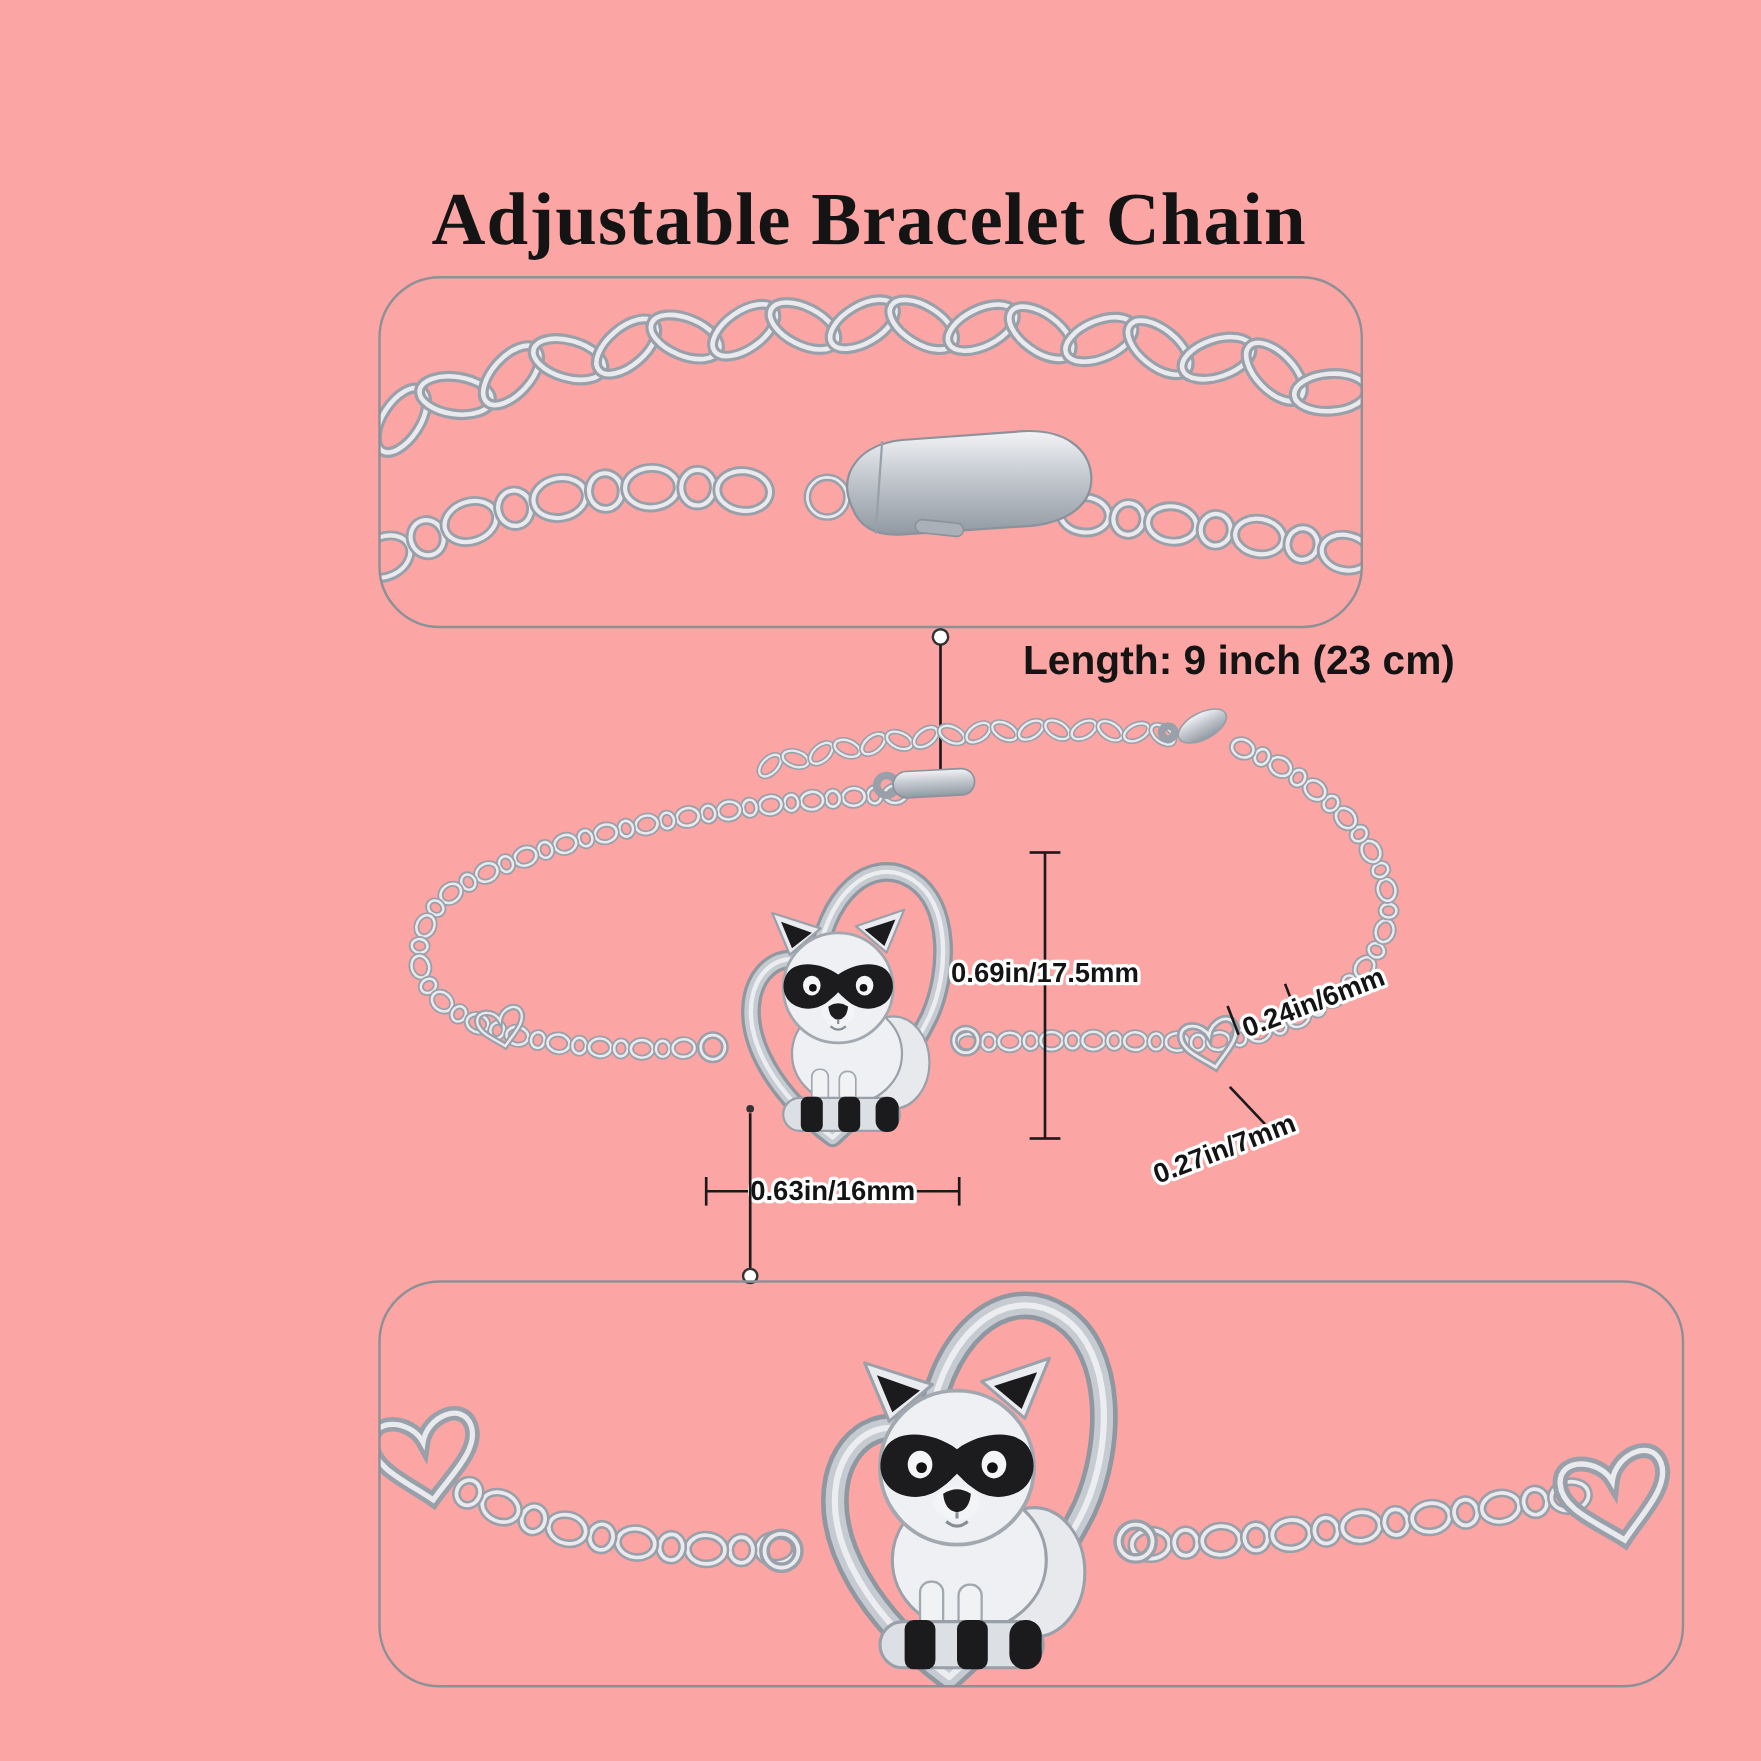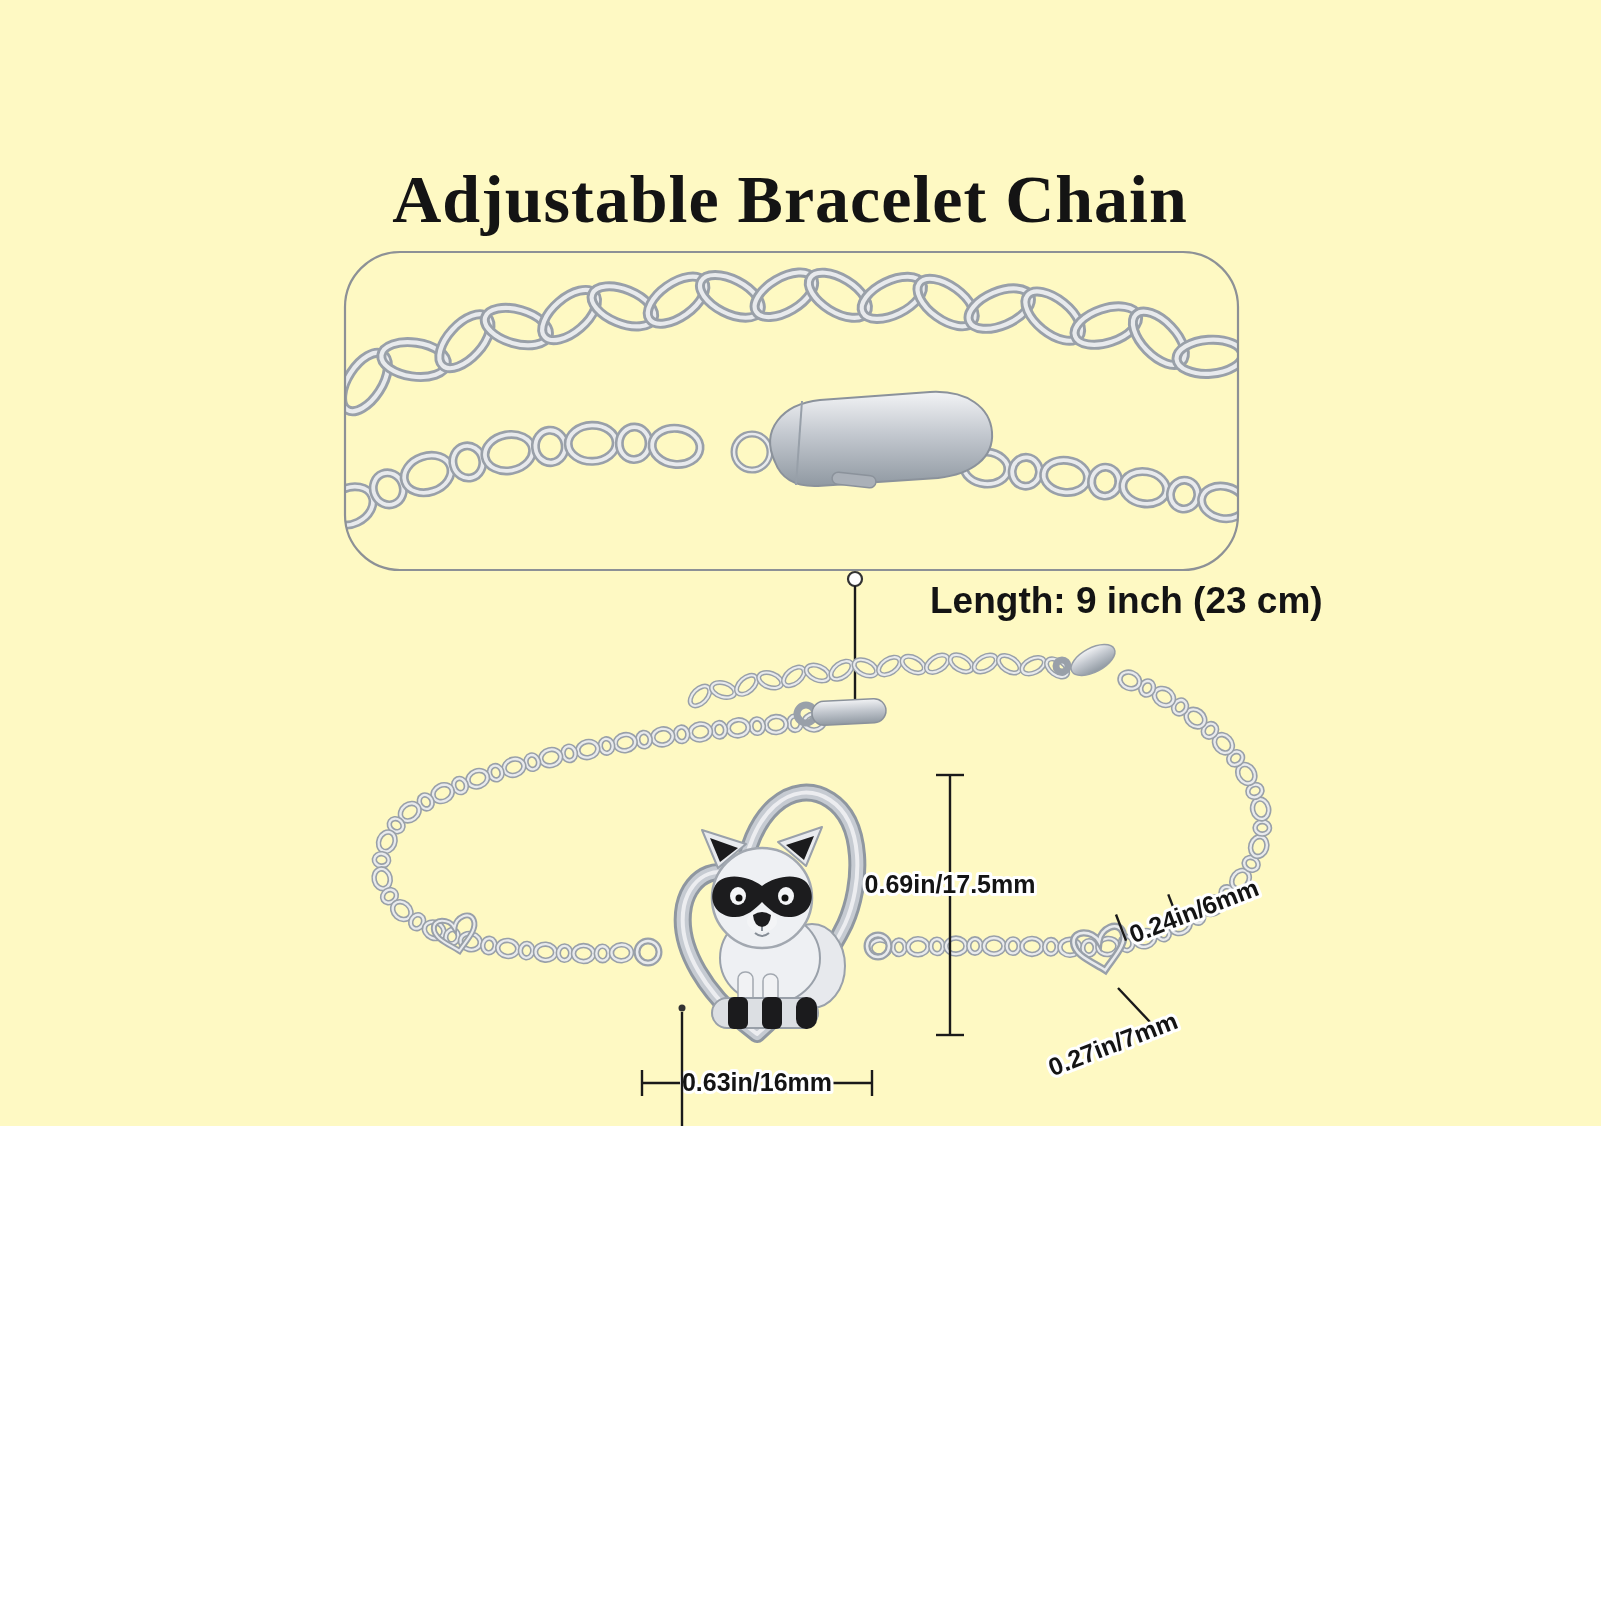--- a/index.html
+++ b/index.html
@@ -1,16 +1,16 @@
 <!DOCTYPE html>
 <html style="--ink: #141414; --panel-border: #8d9196; --metal: #c3c8cf; --metal-dark: #99a0a9; --metal-light: #e8eaed;"><head>
 <meta charset="utf-8">
 <style>
   html,body{margin:0;padding:0;background:#ffffff;}
-  .canvas{position:relative;width:1601px;height:1126px;background:#fef9c3;overflow:hidden;
+  .canvas{position:relative;width:1601px;height:1601px;background:#fca5a5;overflow:hidden;
           font-family:"Liberation Sans",sans-serif;}
   svg{position:absolute;left:0;top:0;}
   .guide{fill:none;stroke:none;}
   .title{font-family:"Liberation Serif",serif;font-weight:700;font-size:68px;
          fill:var(--ink,#141414);letter-spacing:1px;}
   .length{font-weight:700;font-size:37px;fill:var(--ink,#101010);}
   .dim{font-weight:700;font-size:25px;fill:var(--ink,#101010);
        paint-order:stroke;stroke:#ffffff;stroke-width:6px;stroke-linejoin:round;}
   .panel{fill:none;stroke:var(--panel-border,#8d9196);stroke-width:2.2;}
   .linkD{fill:none;stroke:var(--metal-dark,#99a0a9);}

